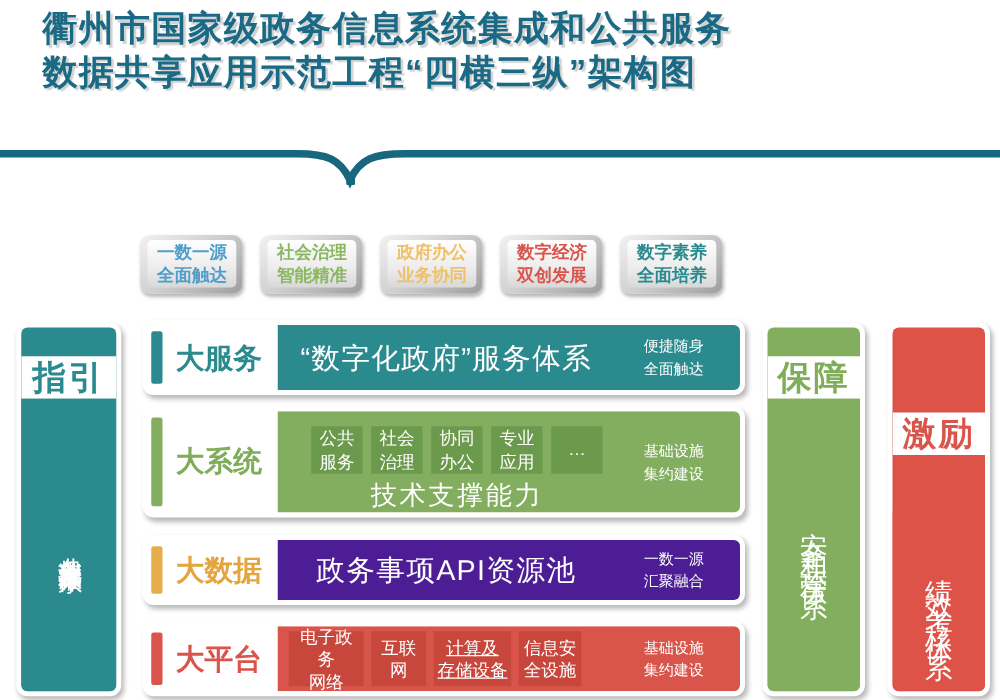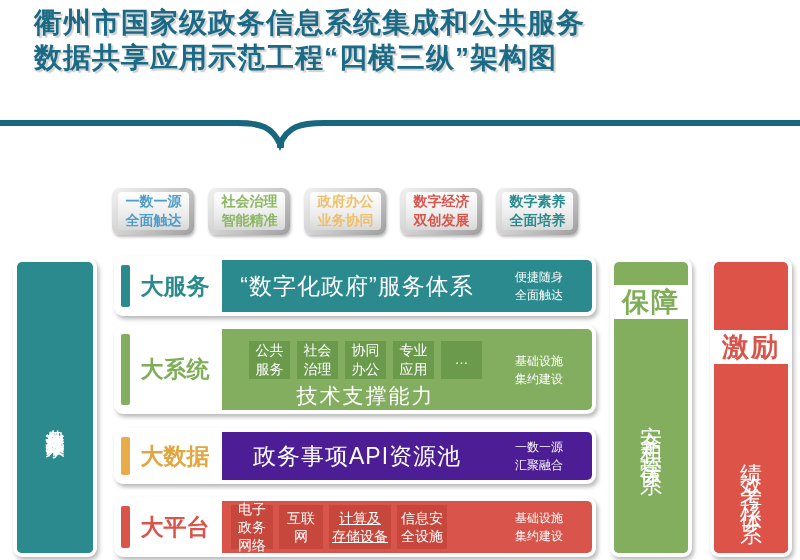--- a/index.html
+++ b/index.html
@@ -71,21 +71,21 @@
   .sub-box { background:#6b9a4c; color:#fff; font-size:14px; line-height:1.3;
              display:flex; align-items:center; justify-content:center;
              text-align:center; white-space:pre-line; }
   .sys-box { width:41px; height:38px; }
   .sys-caption { width:233px; text-align:center; font-size:21px; margin-top:3px;
                  letter-spacing:2px; color:#fff; }
 
   
   .plat-boxes { display:flex; gap:6px; padding-left:9px; flex:1; }
   .plat-box { background:#c7473d; height:44px; padding:0 3px; }
-  .pb-1 { width:42px;text-align:center; } .pb-2 { width:44px; } .pb-3 { width:62px;text-decoration:underline; } .pb-4 { width:50px; }
+  .pb-1 { width:60px;text-align:center; } .pb-2 { width:44px; } .pb-3 { width:62px;text-decoration:underline; } .pb-4 { width:50px; }
 </style>
 </head>
 <body>
 
 <div class="stage">
 
   <div class="title">
     <div>衢州市国家级政务信息系统集成和公共服务</div>
     <div>数据共享应用示范工程“四横三纵”架构图</div>
   </div>
@@ -114,20 +114,21 @@
     </div>
     <div class="badge">
       <div class="badge-inner c-teal">数字素养
 全面培养</div>
     </div>
   </div>
 
   <div class="frame" style="left:13px; top:258px; width:84px; height:299px;">
     <div class="frame-inner pillar p-teal">
       <div class="pillar-spacer"></div>
+      <div class="pillar-band">指引</div>
       <div class="pillar-body">
         <span class="vtext vt-guide">业务规范和技术标准体系</span>
       </div>
     </div>
   </div>
 
   <div class="frame r-teal" style="left:114px; top:256px; width:482px; height:60px;">
     <div class="frame-inner row-inner">
       <div class="label-zone">
         <span class="accent"></span>

